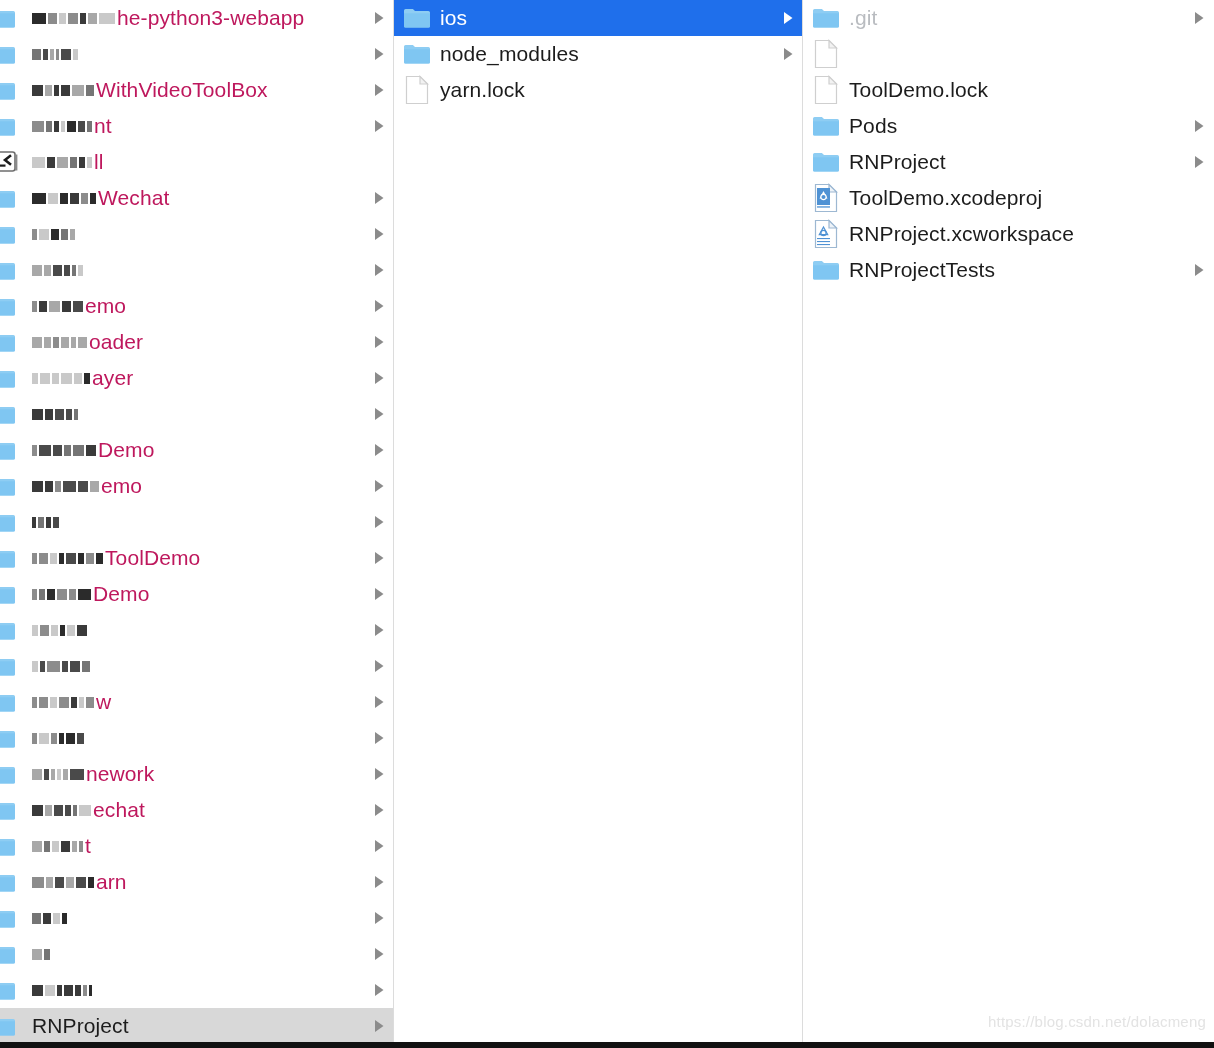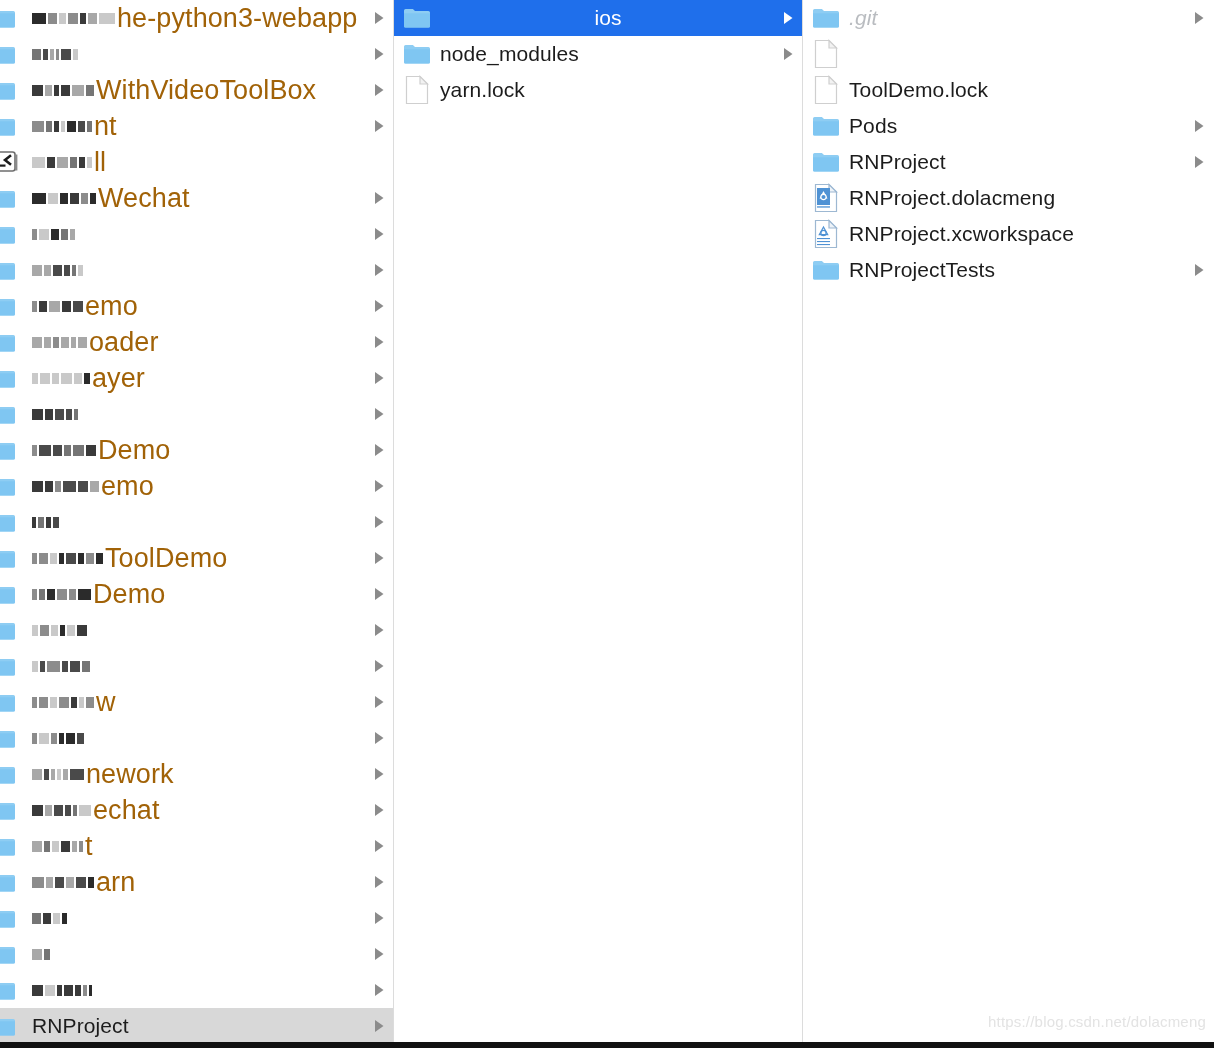--- a/index.html
+++ b/index.html
@@ -33,21 +33,21 @@
   .col-right  { width: 410px; }
 
   .row {
     display: flex;
     align-items: center;
     height: 36px;
     padding: 0 6px 0 0;
     box-sizing: border-box;
     position: relative;
   }
-  .row.selected-active { background: #1f6feb; text-align: center; }
+  .row.selected-active { background: #1f6feb; }
   .row.selected-inactive { background: #d8d8d8; }
 
   .icon-cell {
     width: 46px;
     min-width: 46px;
     display: flex;
     align-items: center;
     justify-content: center;
   }
   .col-left .icon-cell {
@@ -60,21 +60,21 @@
   .label {
     flex: 1;
     font-size: 21px;
     color: #1c1c1c;
     letter-spacing: 0.1px;
     white-space: nowrap;
     overflow: hidden;
     line-height: 36px;
   }
   .row.selected-active .label { color: #ffffff; }
-  .label.dimmed { color: #b9bcc0; font-style: italic; }
+  .label.dimmed { color: #b9bcc0; }
 
   .disclosure {
     width: 16px;
     min-width: 16px;
     height: 36px;
     display: flex;
     align-items: center;
     justify-content: center;
     margin-left: 4px;
   }
@@ -90,22 +90,22 @@
     height: 36px;
     gap: 0px;
   }
   .blk {
     display: inline-block;
     height: 11px;
     vertical-align: middle;
     margin-right: 2px;
   }
   .tail {
-    font-size: 27px;
-    color: #a16207;
+    font-size: 21px;
+    color: #be185d;
     line-height: 36px;
     white-space: nowrap;
   }
 
   .watermark {
     position: absolute;
     right: 8px;
     bottom: 18px;
     font-size: 15px;
     color: #e3e3e3;
@@ -902,21 +902,21 @@
         <div class="icon-cell">
           <svg class="ico" width="24" height="30" viewBox="0 0 24 30">
             <path d="M1.5 1.5h13.5L22.5 9v19.5h-21z" fill="#ffffff" stroke="#9db8d2" stroke-width="1.2"></path>
             <path d="M15 1.5V9h7.5z" fill="#eef3f8" stroke="#9db8d2" stroke-width="1.2"></path>
             <rect x="3" y="5" width="13" height="17" fill="#4f92d4"></rect>
             <path d="M9.5 8l4 7.5h-8z" fill="#ffffff"></path>
             <circle cx="9.5" cy="14" r="2.6" fill="#4f92d4" stroke="#ffffff" stroke-width="1.1"></circle>
             <rect x="3" y="23.3" width="13" height="1.3" fill="#4f92d4"></rect>
           </svg>
         </div>
-        <div class="label">RNProject.dolacmeng</div>
+        <div class="label">ToolDemo.xcodeproj</div>
         <div class="disclosure"></div>
       </div>
       <div class="row">
         <div class="icon-cell">
           <svg class="ico" width="24" height="30" viewBox="0 0 24 30">
             <path d="M1.5 1.5h13.5L22.5 9v19.5h-21z" fill="#ffffff" stroke="#9db8d2" stroke-width="1.2"></path>
             <path d="M15 1.5V9h7.5z" fill="#eef3f8" stroke="#9db8d2" stroke-width="1.2"></path>
             <path d="M9.5 8l4.2 7.6H5.3z" fill="none" stroke="#4f92d4" stroke-width="1.2"></path>
             <circle cx="9.5" cy="14" r="2.6" fill="none" stroke="#4f92d4" stroke-width="1.2"></circle>
             <rect x="3" y="19" width="13" height="1.1" fill="#4f92d4"></rect>

